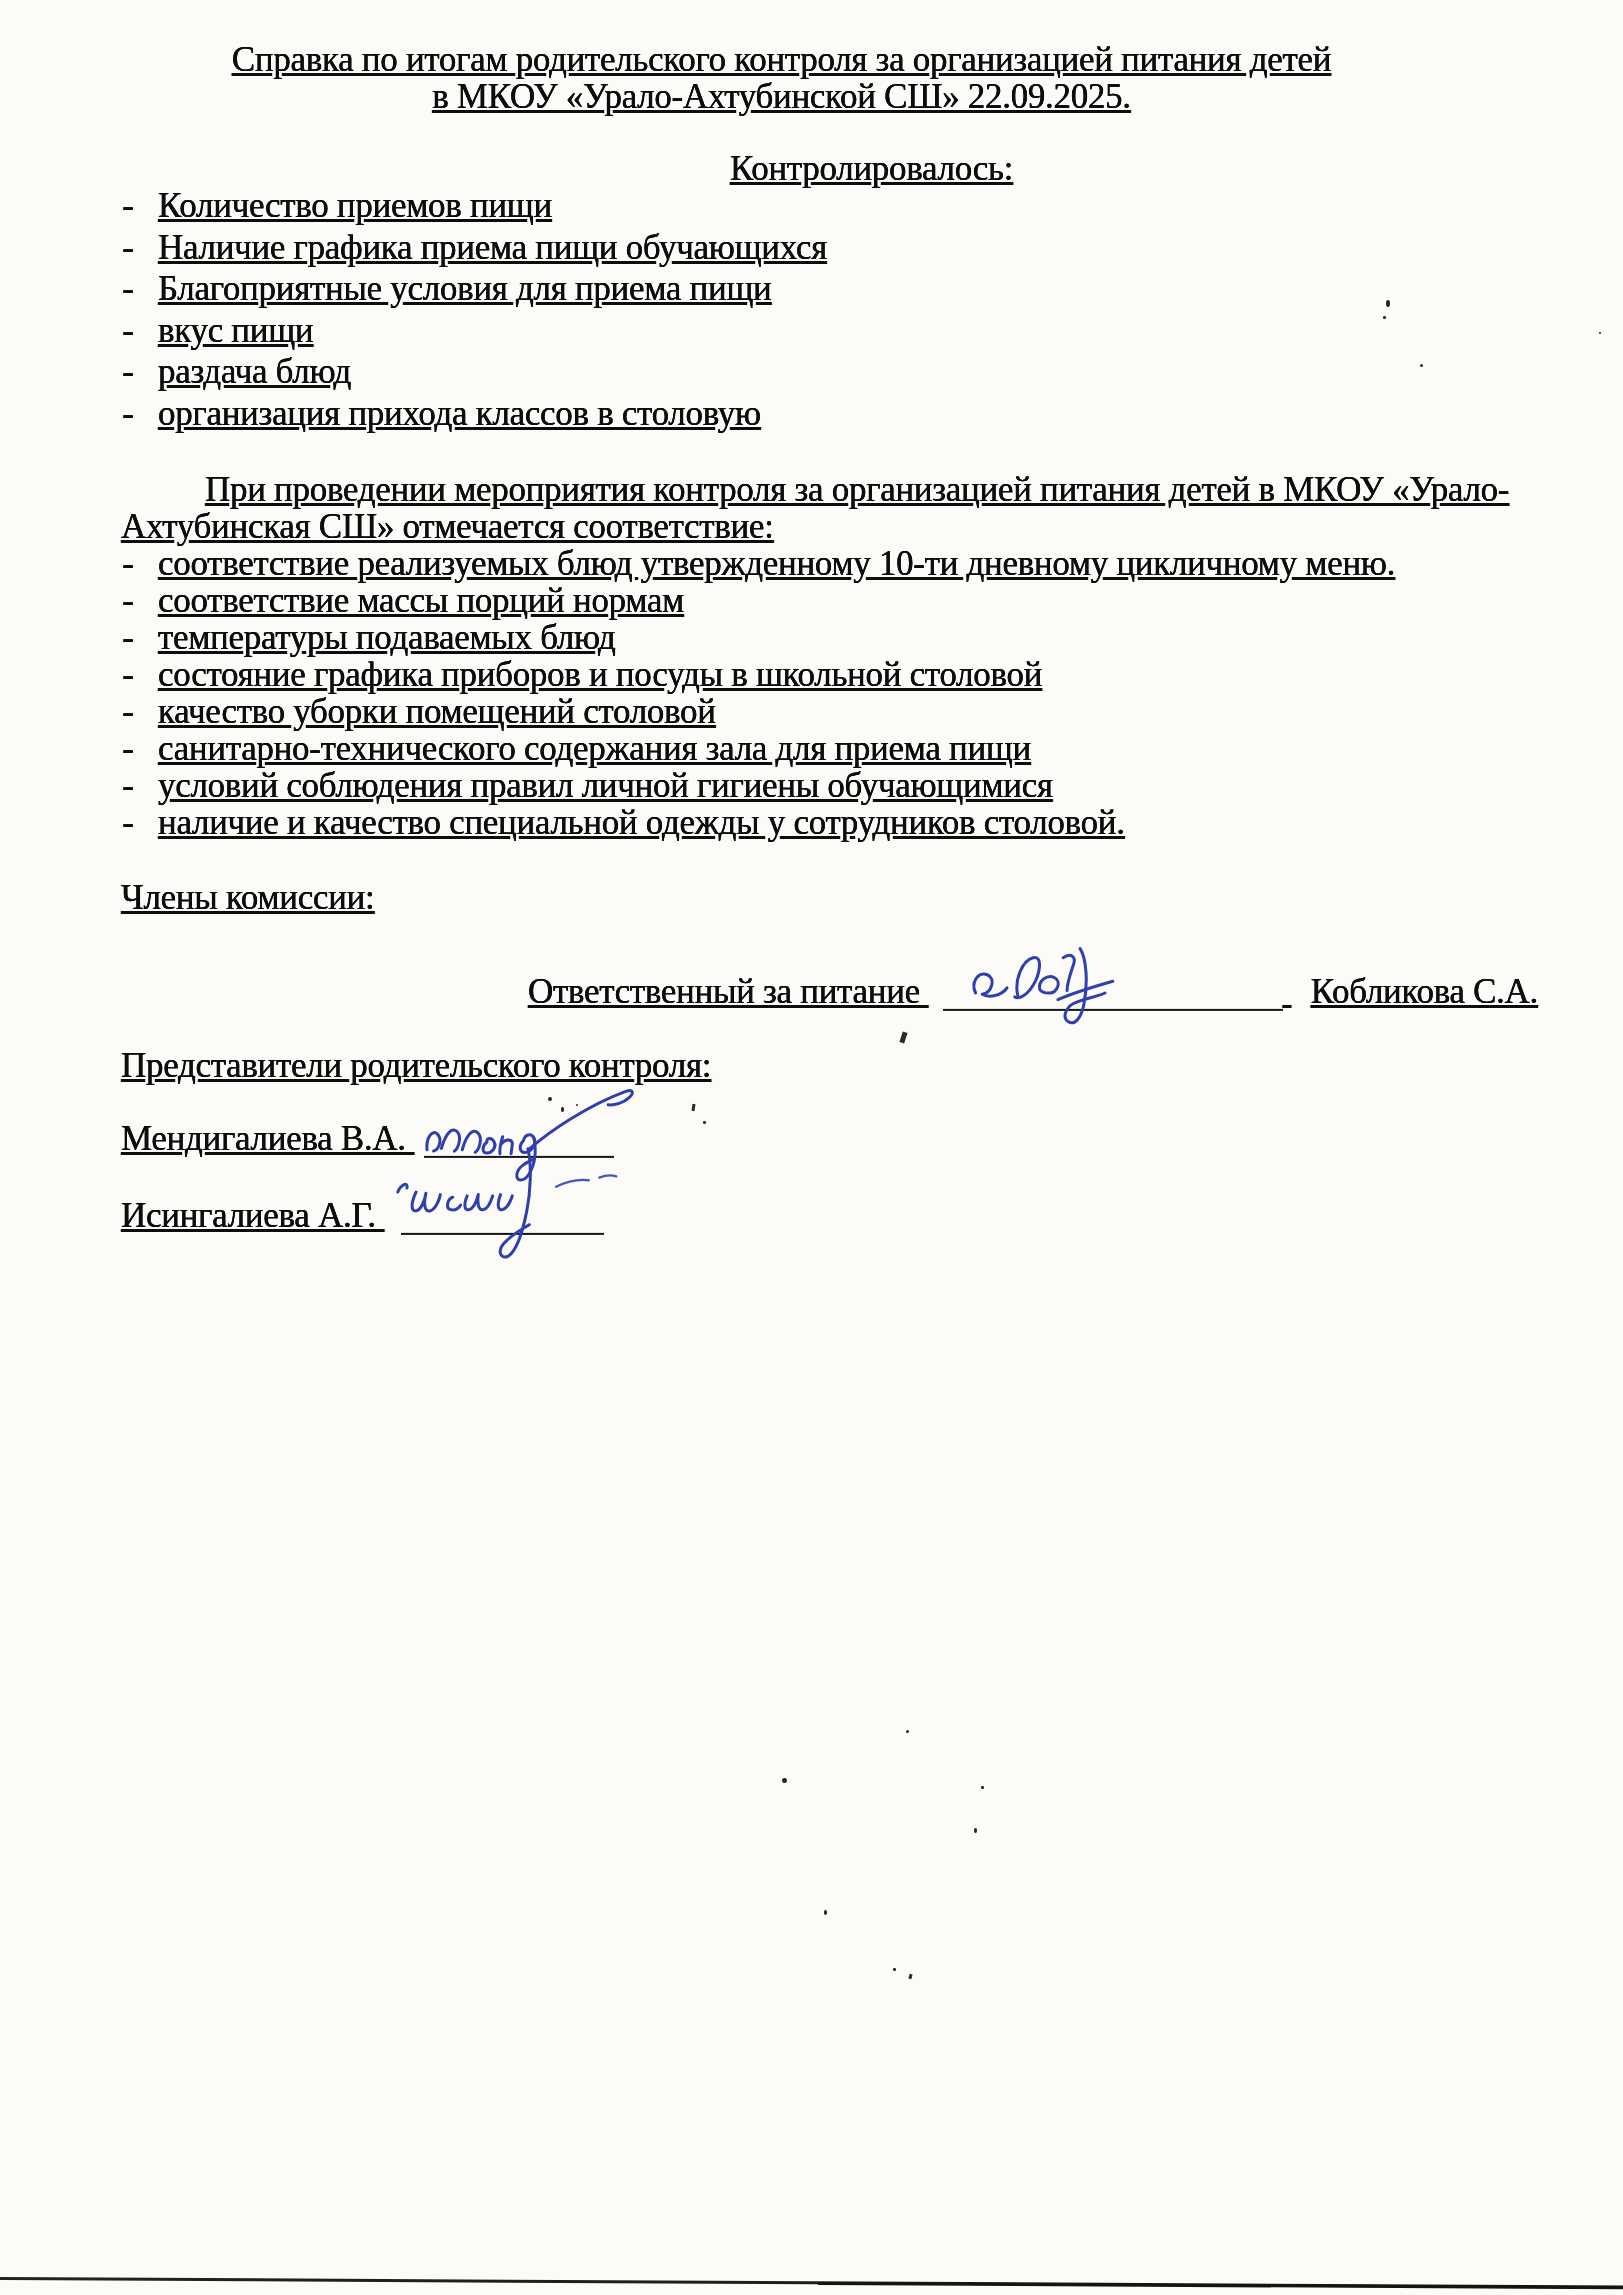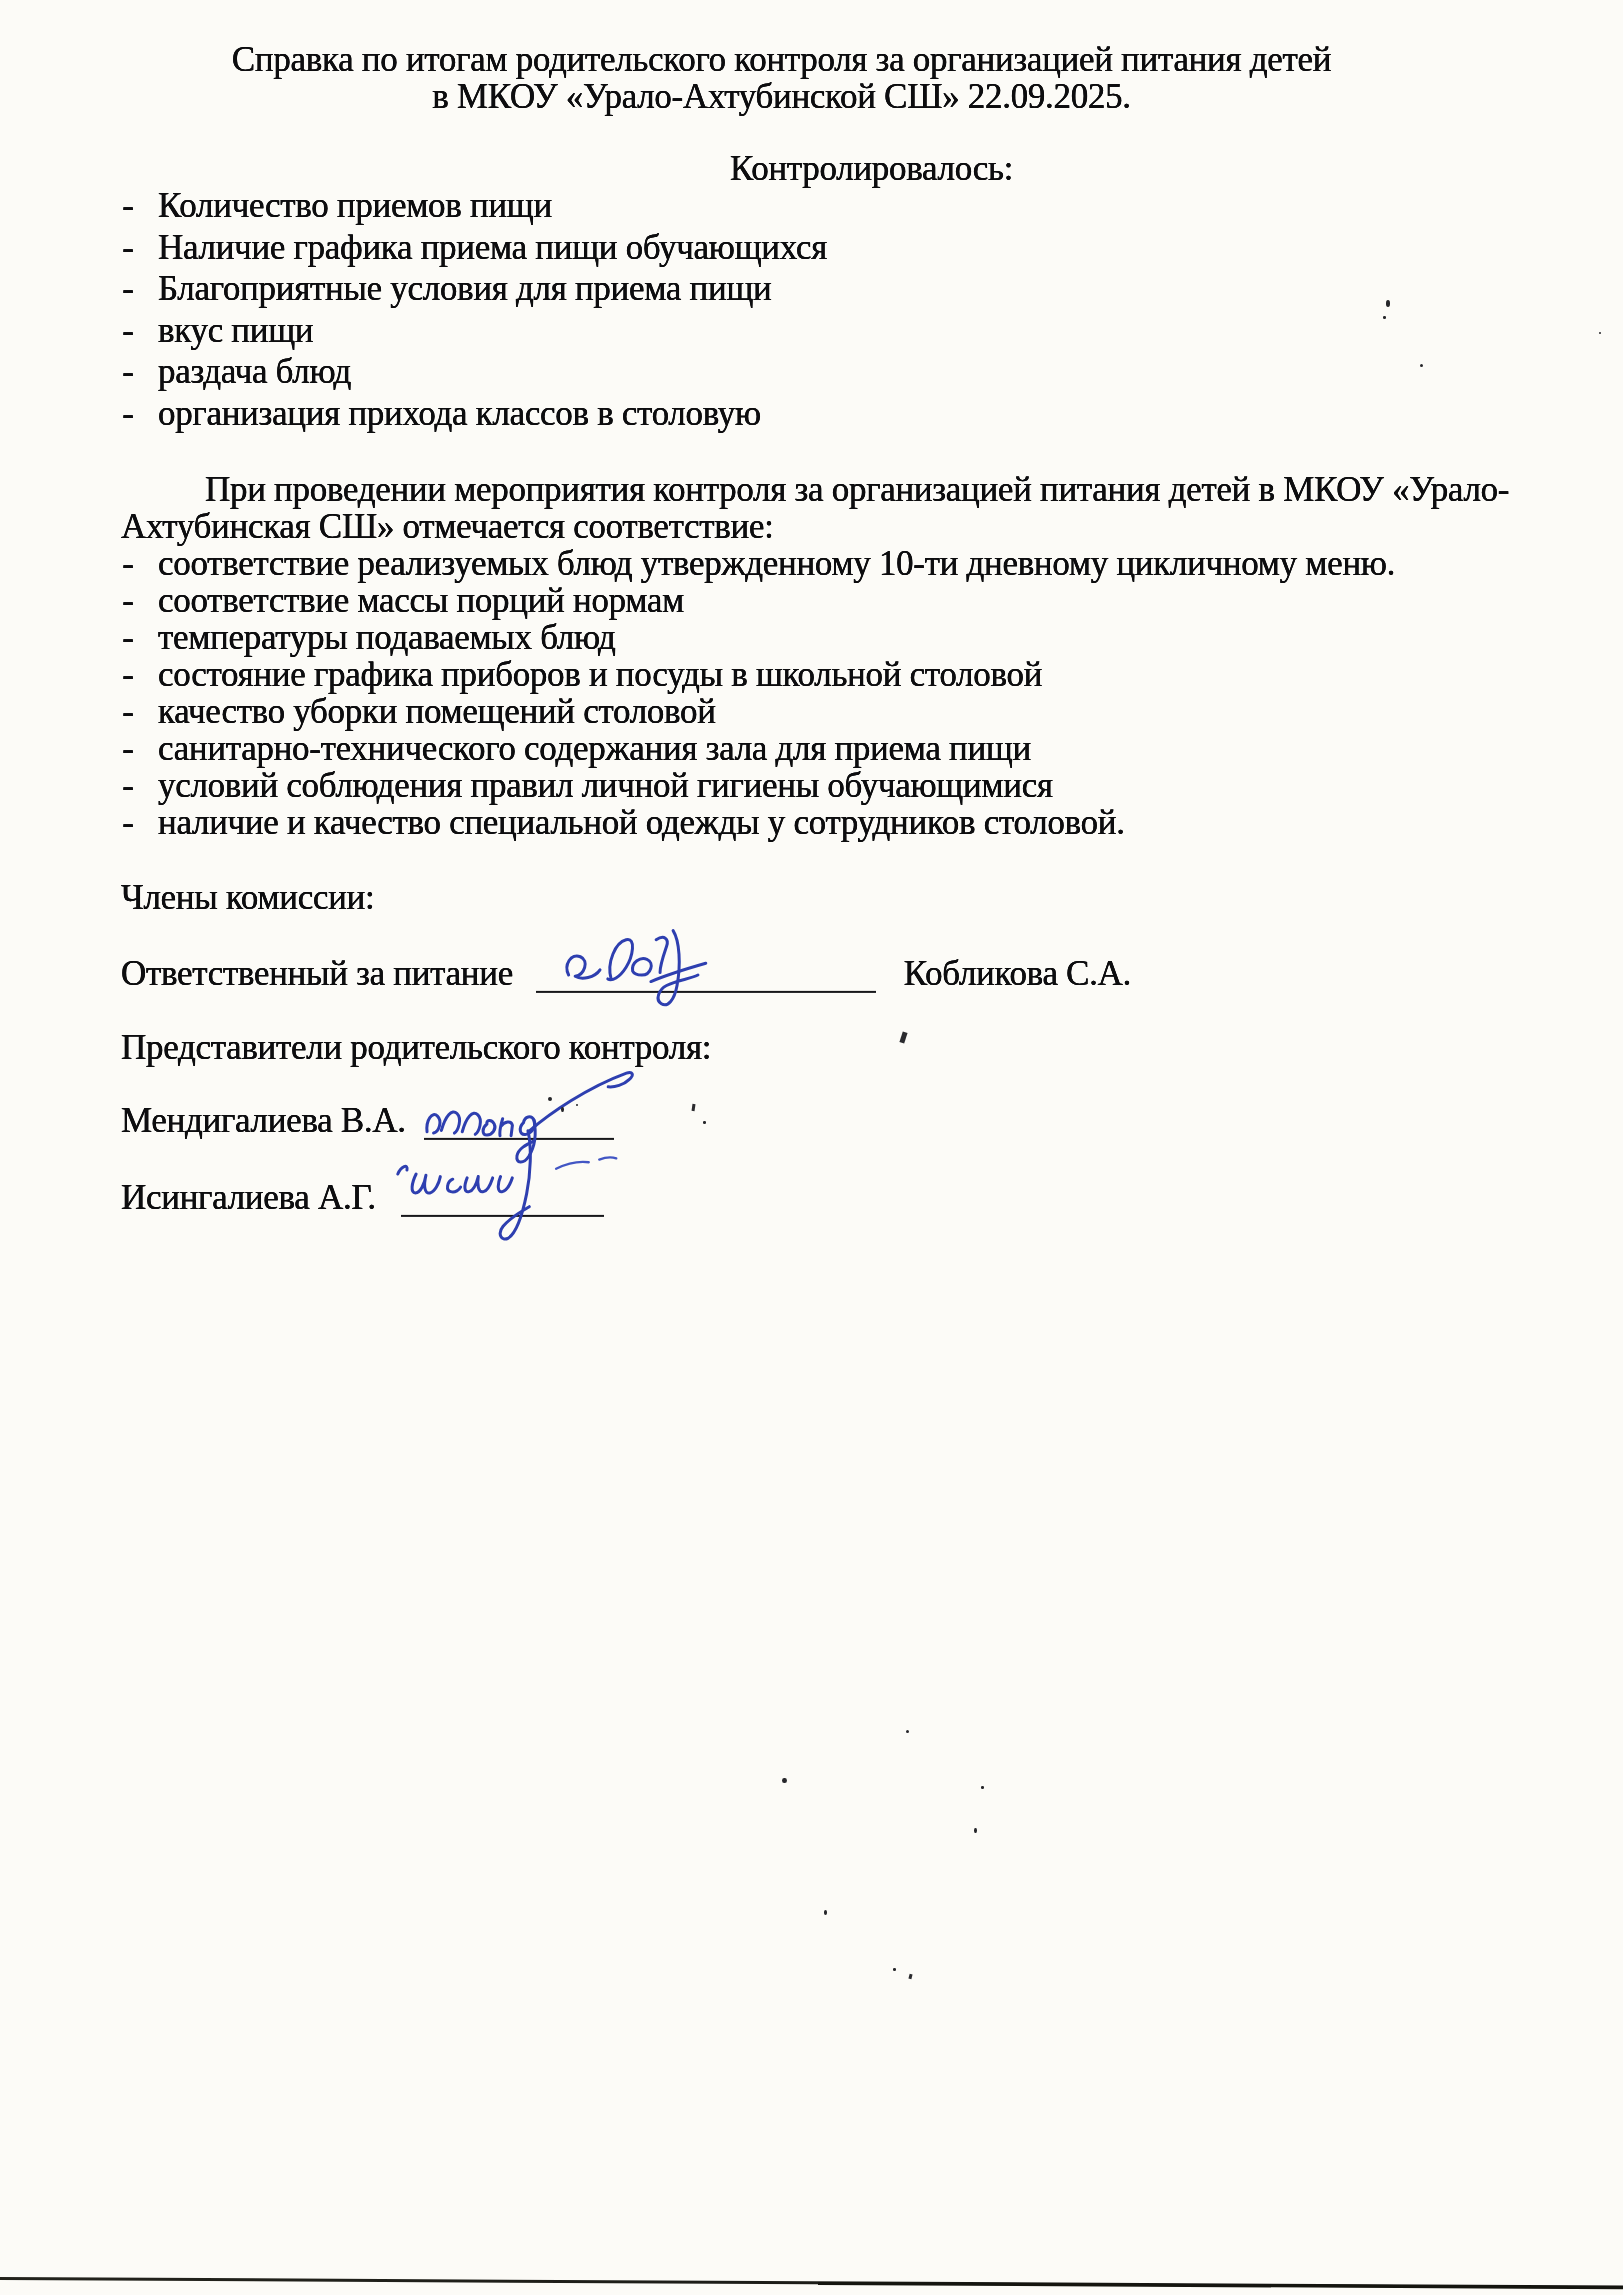--- a/index.html
+++ b/index.html
@@ -11,32 +11,33 @@
     font-family:"Liberation Serif", serif;
     color:#0d0d0f;
     font-size:35px;
     line-height:37px;
     letter-spacing:-0.3px;
     overflow:hidden;
     box-sizing:border-box;
     padding:41px 85px 0 121px;
     
     text-shadow:0.2px 0 0 currentColor, -0.2px 0 0 currentColor;
+    text-decoration:underline;
   }
   .title-block{text-align:center;margin-right:96px;}
   .indent{text-indent:84px;}
   ul.dash-list{list-style:none;margin:0;padding:0;}
   ul.dash-list li{position:relative;padding-left:37px;}
   ul.dash-list li::before{content:"-";position:absolute;left:1.3px;top:0;}
   ul.list-1 li{margin-bottom:4.6px;}
   .mt-controlled{margin-top:35px;text-align:center;}
   .mt-para{margin-top:39px;}
   .mt-zam{margin-top:28px;}
   .mt-chleny{margin-top:38px;}
-  .mt-otv{margin-top:39px;}
+  .mt-otv{margin-top:57px;text-align:right;}
   .mt-predst{margin-top:37px;}
   .mt-row2{margin-top:36px;}
   .mt-row3{margin-top:40px;}
   .mt-row4{margin-top:41px;}
   .sig-row{position:relative;white-space:nowrap;}
   .sigline{
     position:relative;display:inline-block;height:0.7px;
     border-bottom:2.6px solid #17171a;
     transform:translateY(7.9px);
     vertical-align:baseline;

